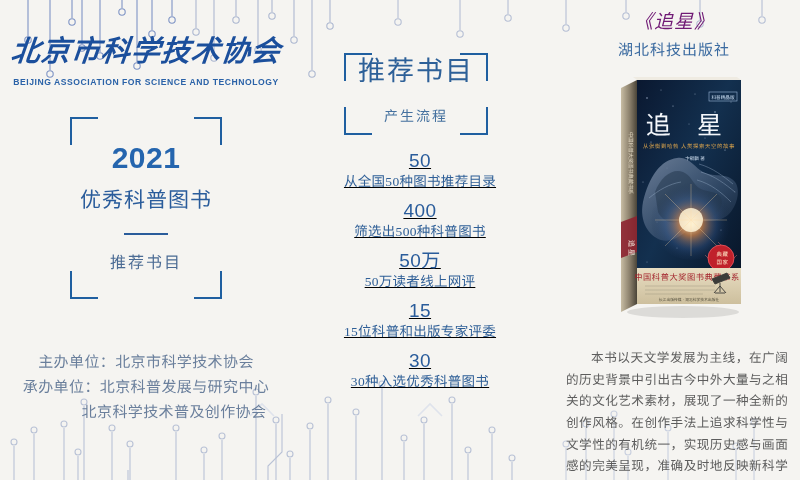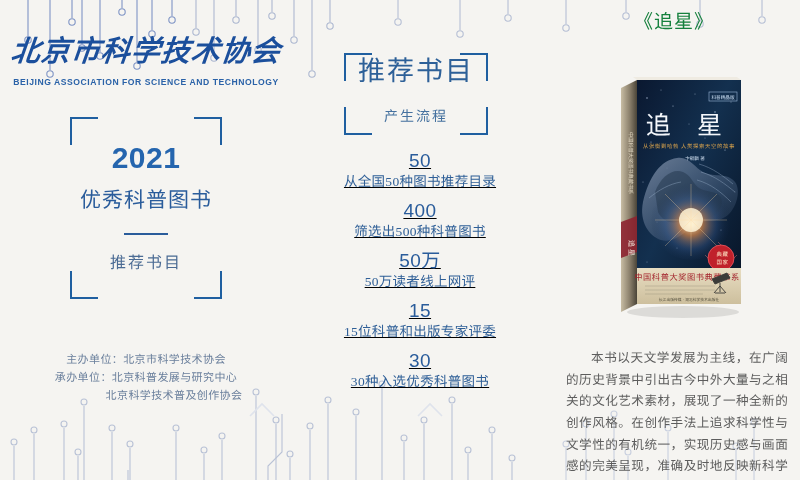--- a/index.html
+++ b/index.html
@@ -129,21 +129,21 @@
     letter-spacing: 2px;
     white-space: nowrap;
   }
 
   .organizers {
     position: absolute;
     top: 350px;
     left: 0;
     width: 292px;
     text-align: center;
-    font-size: 11px;
+    font-size: 15px;
     color: #6a7f9c;
     line-height: 1.65;
     letter-spacing: 0.4px;
   }
   .organizers .org-line { white-space: nowrap; }
   .org-indent { padding-left: 56px; }
 
   
   #mid-frame {
     top: 53px;
@@ -196,23 +196,24 @@
   }
 
   
   .book-title {
     position: absolute;
     top: 6px;
     left: 548px;
     width: 252px;
     text-align: center;
     font-size: 19px;
-    color: #15803d;
+    color: #701a75;
     letter-spacing: 1px;
     white-space: nowrap;
+    font-style: italic;
   }
   .book-pub {
     position: absolute;
     top: 38px;
     left: 548px;
     width: 252px;
     text-align: center;
     font-size: 15px;
     color: #3a6aa0;
     letter-spacing: 1px;
@@ -439,20 +440,21 @@
     </div>
     <div class="step">
       <div class="step-num">30</div>
       <div class="step-desc">30种入选优秀科普图书</div>
     </div>
   </div>
 
   <div class="col col-right"></div>
 
   <div class="book-title">《追星》</div>
+  <div class="book-pub">湖北科技出版社</div>
 
   <div class="book-cover-wrap">
     <svg width="148" height="248" viewBox="0 0 148 248" xmlns="http://www.w3.org/2000/svg">
       <defs>
         <linearGradient id="skyG" x1="0" y1="0" x2="1" y2="1">
           <stop offset="0%" stop-color="#0a1830"></stop>
           <stop offset="45%" stop-color="#13304f"></stop>
           <stop offset="100%" stop-color="#071223"></stop>
         </linearGradient>
         <radialGradient id="glowG" cx="50%" cy="55%" r="52%">

